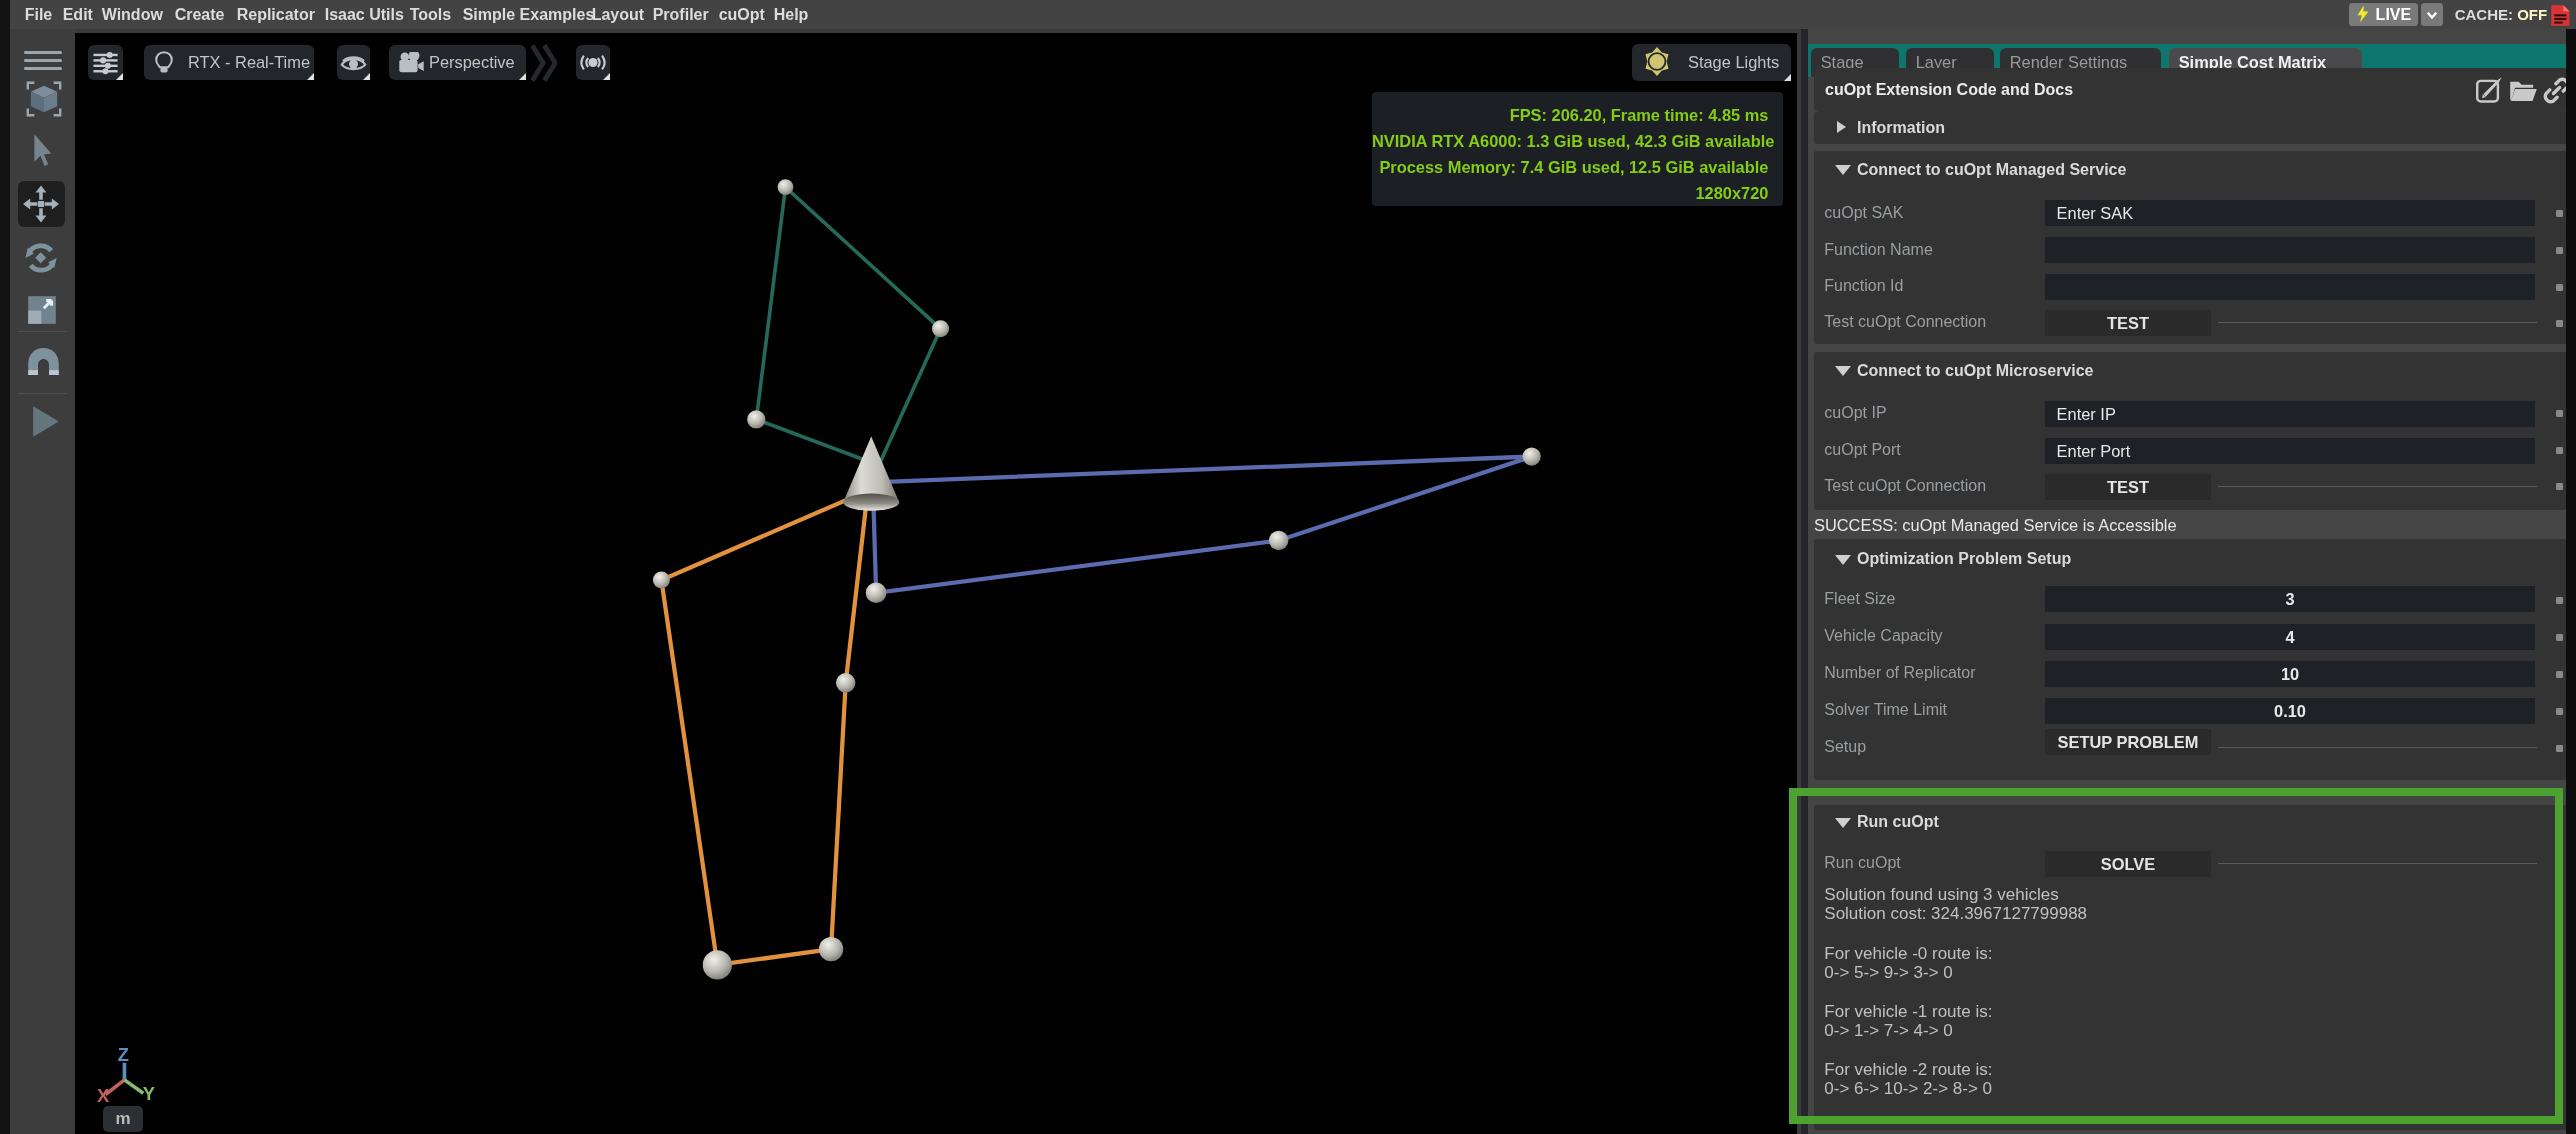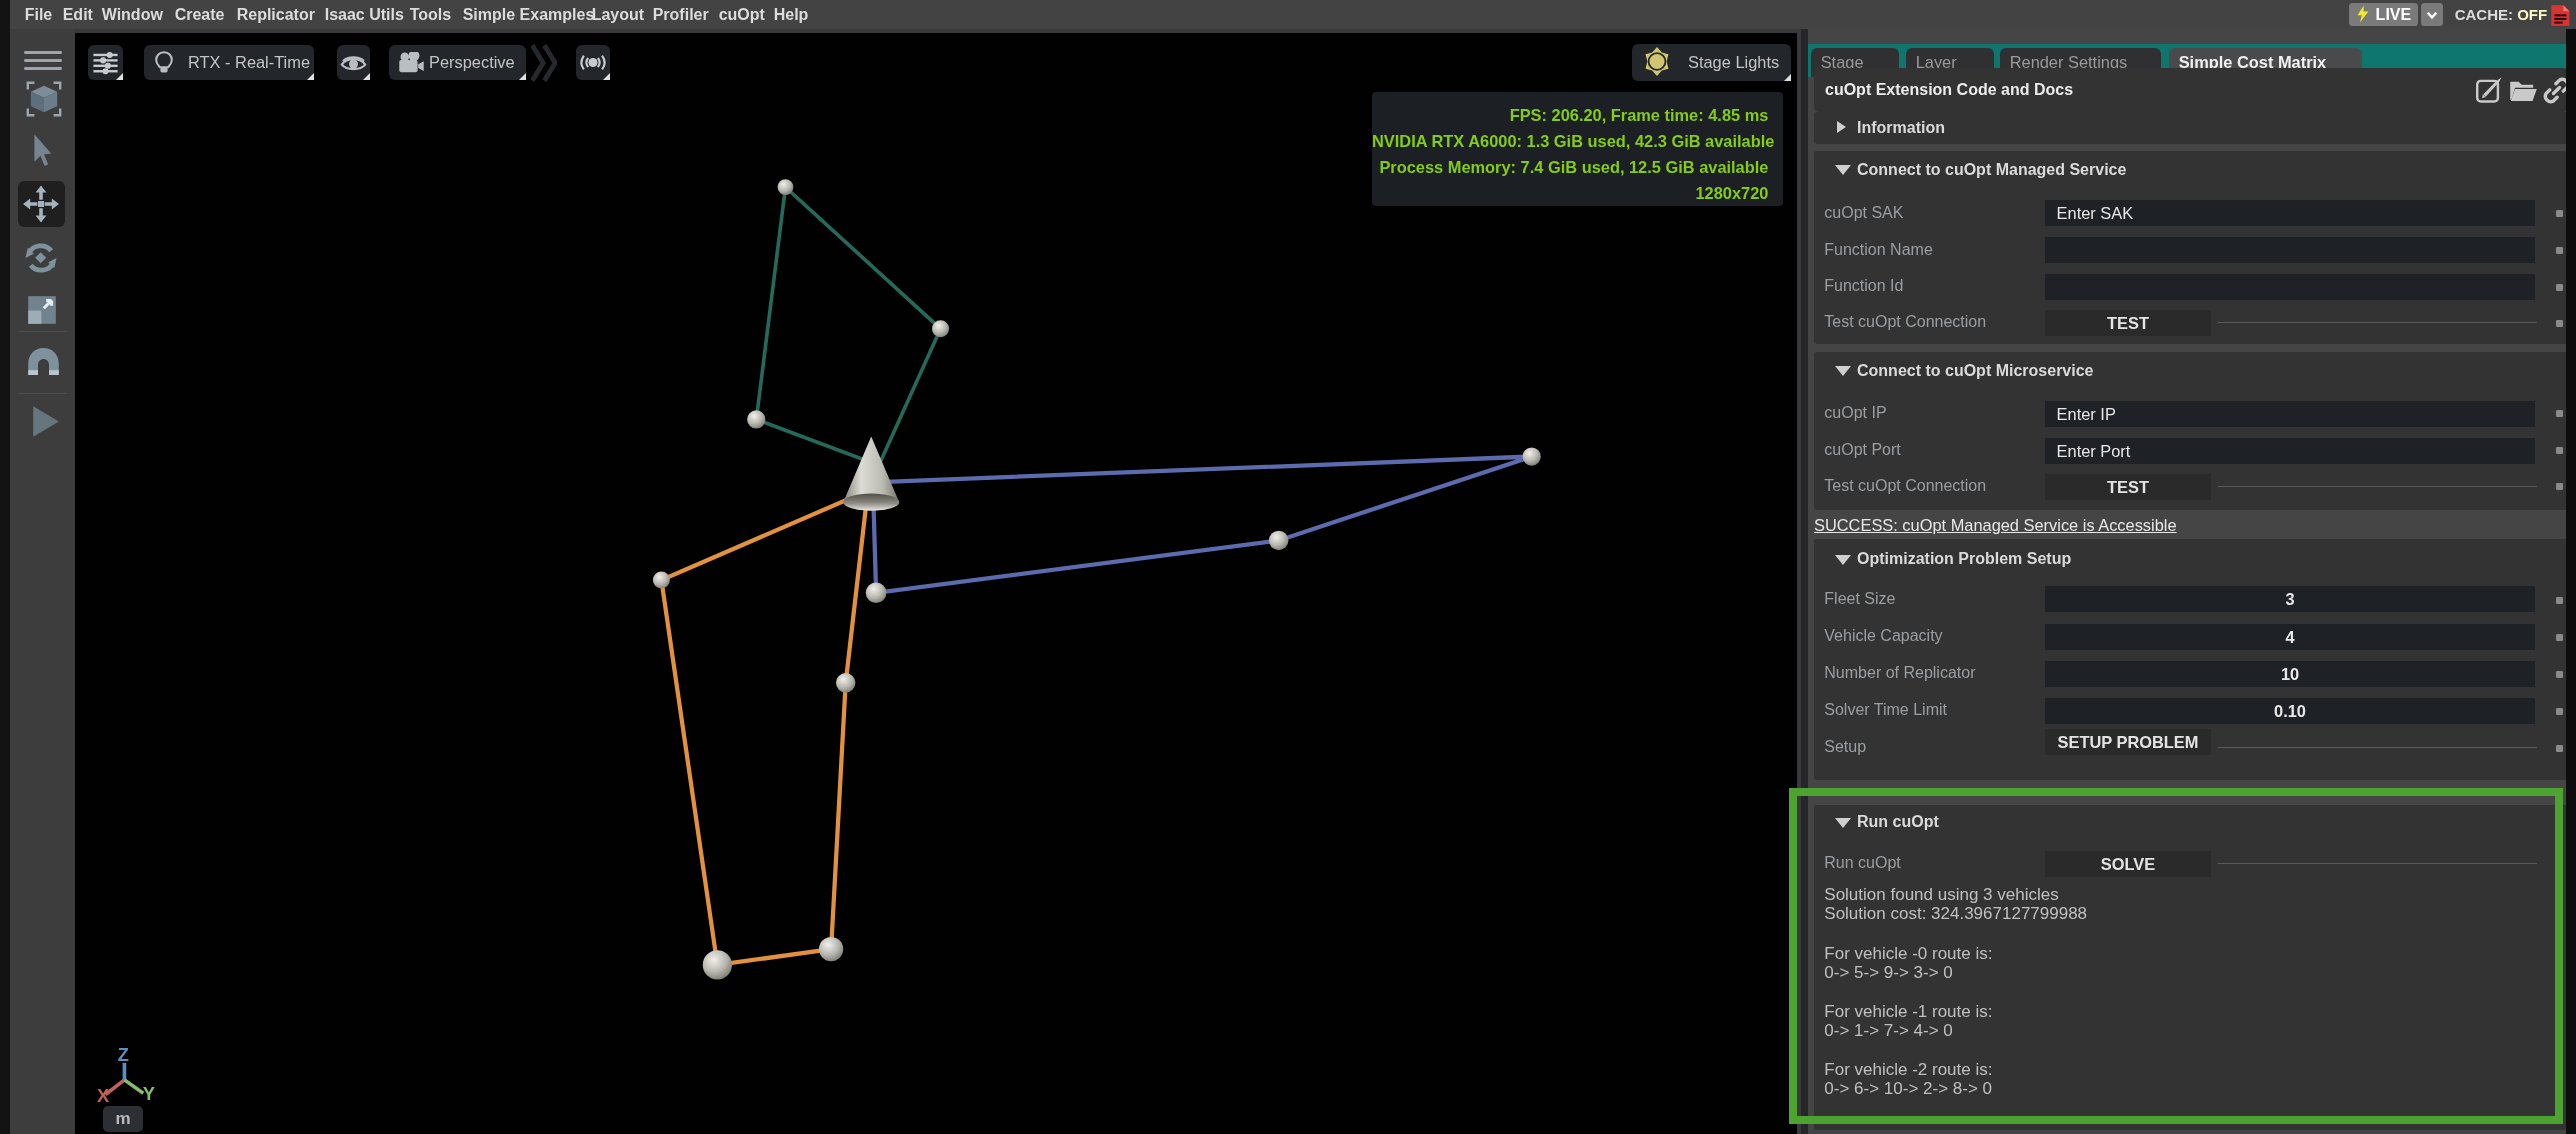--- a/index.html
+++ b/index.html
@@ -44,21 +44,21 @@
 .tri.open { border-left:8px solid transparent; border-right:8px solid transparent; border-top:10.3px solid #cfcfcf; }
 .tri.closed { border-top:6.7px solid transparent; border-bottom:6.7px solid transparent; border-left:9px solid #cfcfcf; }
 .lbl { position:absolute; left:10.3px; color:#9b9fa2; font-size:16px; line-height:20.7px; }
 .inp { position:absolute; left:231px; width:490px; height:26px; background:#1e2125; color:#e8e8e8; font-size:16.4px; line-height:26px; }
 .inp.ph { padding-left:11.6px; }
 .inp.num { text-align:center; font-weight:700; }
 .btn { position:absolute; left:231px; width:166px; height:26px; background:#2a2a2a; color:#e4e4e4; font-size:16.4px; font-weight:700; text-align:center; line-height:26px; }
 .hline { position:absolute; height:1.2px; background:#5a5a5a; }
 .dot { position:absolute; left:748px; width:6.7px; height:6.7px; background:#8a8a8a; border-radius:1.2px; }
 .freetext { position:absolute; left:10.3px; color:#c0c0c0; font-size:17px; line-height:19px; }
-#successbar { position:absolute; left:0px; top:482px; width:758px; height:28px; color:#e8e8e8; font-size:16.4px; line-height:28px; padding-left:6px; font-weight:400;text-decoration:underline; }
+#successbar { position:absolute; left:0px; top:482px; width:758px; height:28px; color:#e8e8e8; font-size:16.4px; line-height:28px; padding-left:6px; font-weight:400; }
 #greenrect { position:absolute; left:1789px; top:788px; width:774px; height:336px; border:8.5px solid #4da32f; z-index:50; }
 </style>
 </head>
 <body>
 <div id="page">
 <div id="lstrip"></div>
 <div id="menubar">
   <div class="mi" style="left:15px">File</div>
   <div class="mi" style="left:53px">Edit</div>
   <div class="mi" style="left:92px">Window</div>

